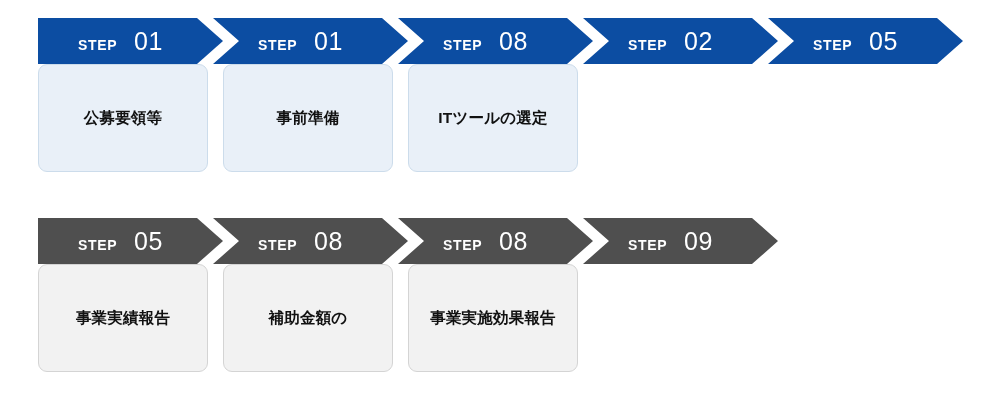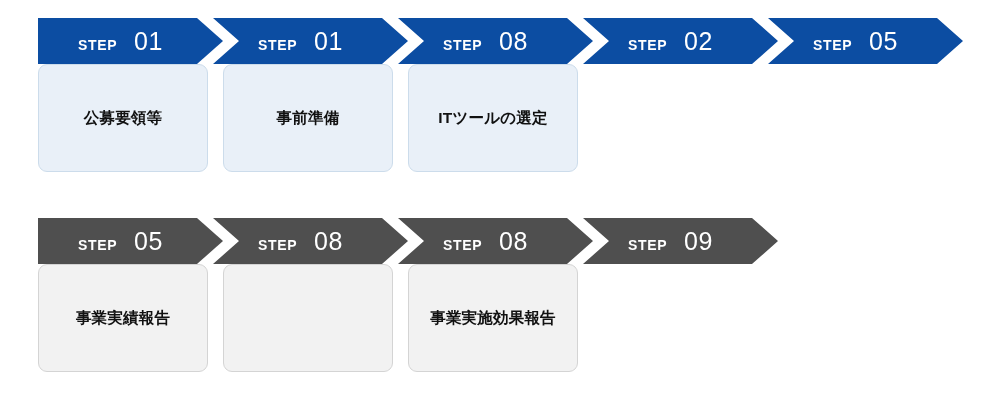--- a/index.html
+++ b/index.html
@@ -247,20 +247,21 @@
 
 
       <div class="card">
         <div class="card-text">
           <div>事業実績報告</div>
         </div>
       </div>
 
       <div class="card">
         <div class="card-text">
+          <div>補助金額の</div>
         </div>
       </div>
 
       <div class="card">
         <div class="card-text">
           <div>事業実施効果報告</div>
         </div>
       </div>
 
     </div>

